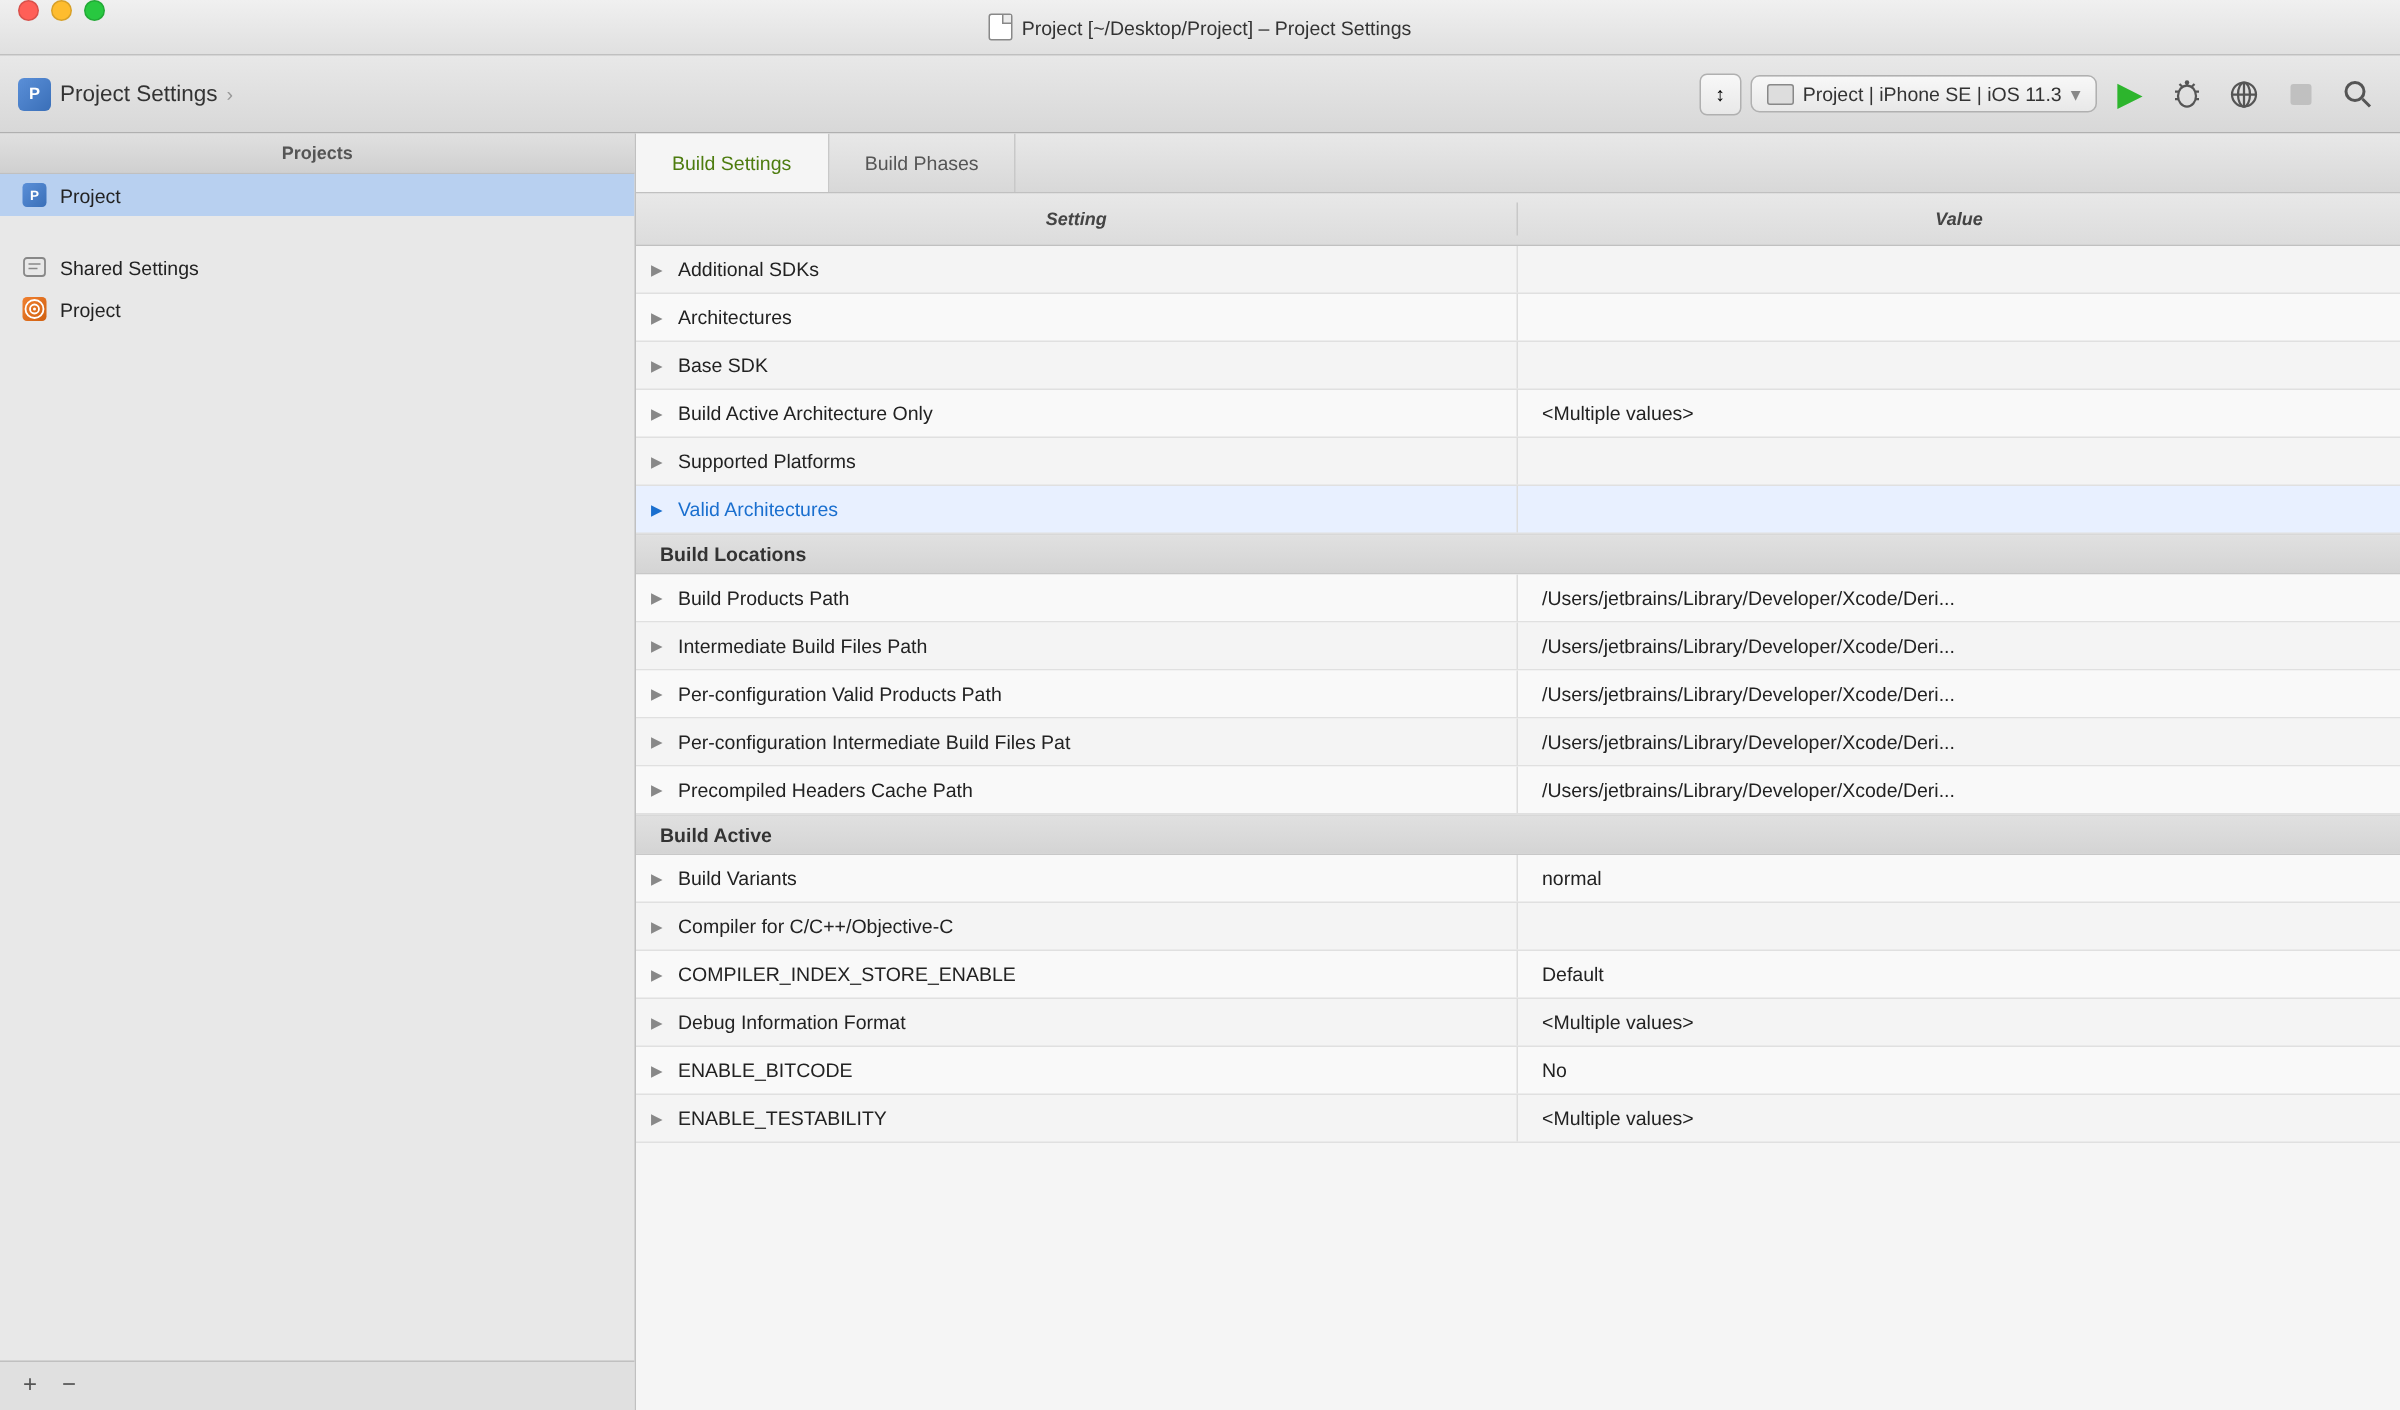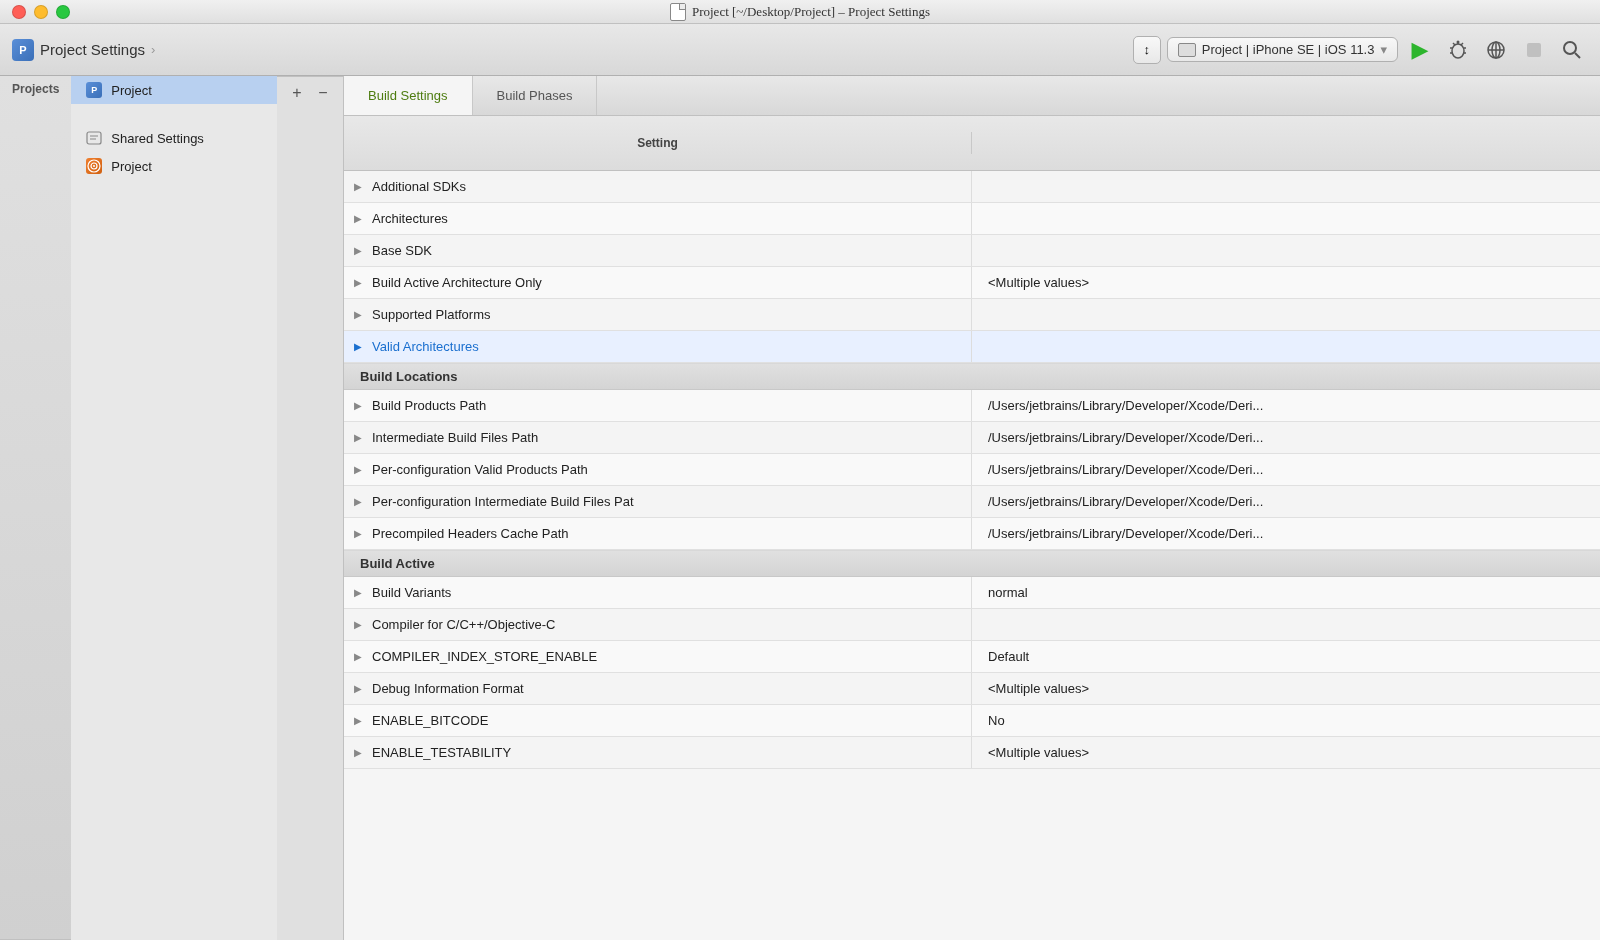--- a/index.html
+++ b/index.html
@@ -11,27 +11,25 @@
       height: 940px;
       overflow: hidden;
       display: flex;
       flex-direction: column;
     }
 
     
     .title-bar {
       background: linear-gradient(to bottom, #f0f0f0, #e0e0e0);
       border-bottom: 1px solid #c0c0c0;
-      height: 24px;
-      display: flex;
-      align-items: center;
+      height: 37px;
+      display: flex;
       justify-content: center;
       position: relative;
       flex-shrink: 0;
-      font-family: Liberation Serif, serif;
     }
     .title-bar-traffic-lights {
       position: absolute;
       left: 12px;
       display: flex;
       gap: 8px;
     }
     .traffic-light {
       width: 14px;
       height: 14px;
@@ -159,24 +157,25 @@
 
     
     .main-content {
       display: flex;
       flex: 1;
       overflow: hidden;
     }
 
     
     .sidebar {
-      width: 344px;
+      width: 424px;
       background: #e8e8e8;
       border-right: 1px solid #c0c0c0;
       display: flex;
+      flex-direction: column;
       flex-shrink: 0;
     }
     .sidebar-header {
       background: linear-gradient(to bottom, #e0e0e0, #d0d0d0);
       border-bottom: 1px solid #c0c0c0;
       padding: 6px 12px;
       text-align: center;
       font-size: 12px;
       color: #555;
       font-weight: 600;
@@ -290,24 +289,25 @@
     .settings-table {
       flex: 1;
       overflow-y: auto;
       overflow-x: hidden;
     }
     .table-header-row {
       display: grid;
       grid-template-columns: 1fr 1fr;
       background: linear-gradient(to bottom, #e8e8e8, #dcdcdc);
       border-bottom: 1px solid #c0c0c0;
-      padding: 16px 0;
+      padding: 6px 0;
       position: sticky;
       top: 0;
       z-index: 10;
+      font-style: italic;
     }
     .table-header-cell {
       padding: 4px 16px;
       font-size: 12px;
       font-weight: 600;
       color: #444;
       text-align: center;
     }
     .table-header-cell:first-child {
       border-right: 1px solid #c8c8c8;
@@ -485,20 +485,21 @@
       </div>
       <div class="tab">
         <span>Build Phases</span>
       </div>
     </div>
 
     <div class="settings-table">
 
       <div class="table-header-row">
         <div class="table-header-cell">Setting</div>
+        <div class="table-header-cell">Value</div>
       </div>
 
       <div class="settings-row">
         <div class="setting-name">
           <span class="expand-arrow">▶</span>
           <span>Additional SDKs</span>
         </div>
         <div class="setting-value">
           <span></span>
         </div>

